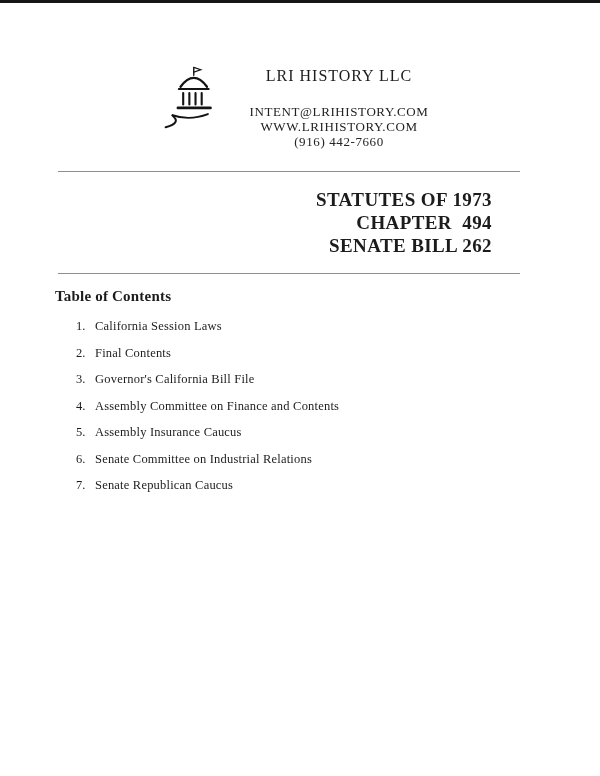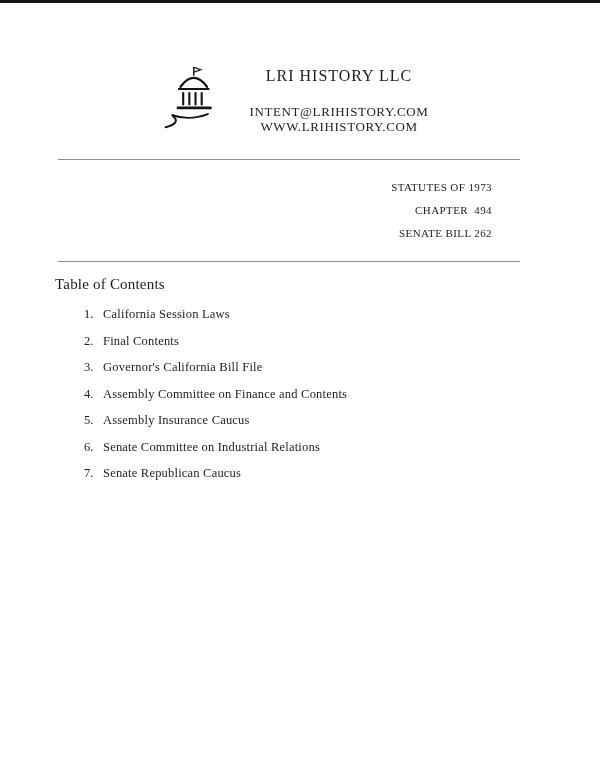--- a/index.html
+++ b/index.html
@@ -61,40 +61,40 @@
   .rule-1 { margin-top: 22px; }
   .rule-2 { margin-top: 16px; }
 
   
   .doc-ref {
     text-align: right;
     padding-right: 108px;
     margin-top: 16px;
   }
   .doc-ref .ref-line {
-    font-weight: normal;
-    font-size: 11px;
+    font-weight: bold;
+    font-size: 19px;
     letter-spacing: 0.4px;
     line-height: 23px;
     white-space: pre;
   }
 
   
   .toc {
     margin-top: 14px;
     padding-left: 55px;
   }
   .toc-title {
     font-size: 15px;
-    font-weight: normal;
+    font-weight: bold;
     margin: 0 1px 14px 0;
     letter-spacing: 0.2px;
   }
   .toc-list {
-    margin: 8px;
+    margin: 0;
     padding-left: 34px;
     font-size: 12.5px;
   }
   .toc-list li {
     margin-bottom: 11.5px;
     padding-left: 6px;
     letter-spacing: 0.2px;
   }
 </style>
 </head>
@@ -123,20 +123,21 @@
           <path d="M19 51 h37" stroke-width="3"></path>
 
           <path d="M53 58 Q32 66 12 59 Q24 68 5 73" stroke-width="2.2"></path>
         </g>
       </svg>
     </div>
     <div class="contact">
       <div class="company">LRI HISTORY LLC</div>
       <div class="small">INTENT@LRIHISTORY.COM</div>
       <div class="small">WWW.LRIHISTORY.COM</div>
+      <div class="small">(916) 442-7660</div>
     </div>
   </header>
 
   <hr class="rule rule-1">
 
   <section class="doc-ref">
     <div class="ref-line">STATUTES OF 1973</div>
     <div class="ref-line">CHAPTER  494</div>
     <div class="ref-line">SENATE BILL 262</div>
   </section>

